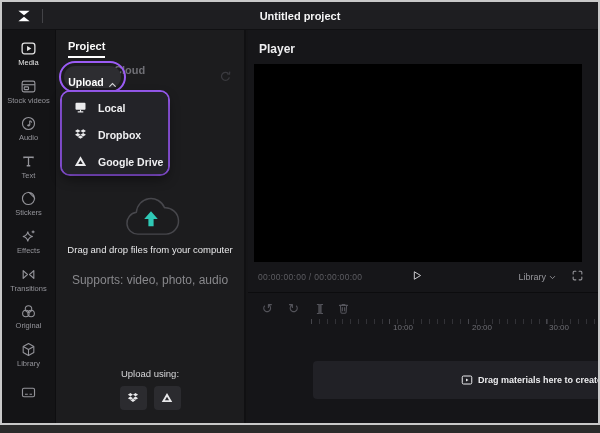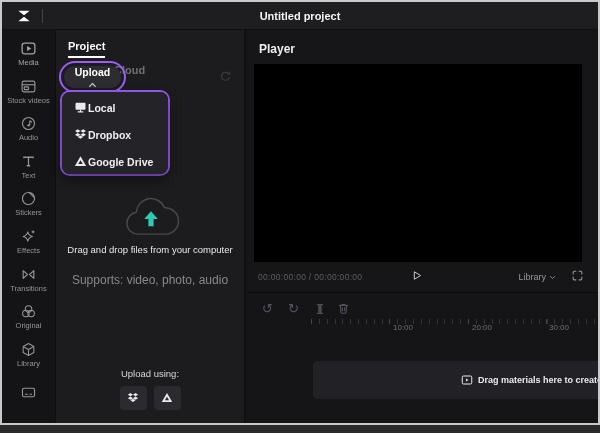--- a/index.html
+++ b/index.html
@@ -10,36 +10,36 @@
   .topbar{position:absolute;left:0;top:0;width:596px;height:28px;background:#1e1e21;border-bottom:1px solid #101012;display:flex;align-items:center;}
   .logo{position:absolute;left:13px;top:5px;width:18px;height:18px;}
   .topbar-divider{position:absolute;left:40px;top:7px;width:1px;height:14px;background:#434347;}
   .topbar-title{position:absolute;left:0;right:0;text-align:center;color:#f5f5f5;font-size:11px;font-weight:600;}
 
   
   .sidebar{position:absolute;left:0;top:28px;bottom:0;width:54px;background:#141416;border-right:1px solid #0e0e10;display:flex;flex-direction:column;align-items:center;padding-top:10px;}
   .side-item{width:54px;height:37.6px;display:flex;flex-direction:column;align-items:center;justify-content:flex-start;gap:2px;color:#94949a;cursor:pointer;}
   .side-item svg{width:17px;height:17px;flex:none;}
   .side-item .sl{font-size:7.5px;line-height:8px;text-align:center;white-space:nowrap;}
-  .side-item.active{color:#a3a3a3;}
+  .side-item.active{color:#e5e5e5;}
   .side-item.last{margin-top:6px;}
 
   
   .media-panel{position:absolute;left:54px;top:28px;bottom:0;width:190px;background:#1c1c1e;border-right:2px solid #101012;}
   .tab{position:absolute;top:10px;font-size:11px;cursor:pointer;}
   .tab.project{left:12px;color:#fafafa;font-weight:700;}
   .tab.cloud{left:58px;color:#6f6f75;font-weight:600;margin-top:24px;}
   .tab-underline{position:absolute;left:12px;top:26px;width:37px;height:2px;background:#ffffff;}
-  .upload-btn{position:absolute;left:8px;top:36px;width:57px;height:22px;background:#2d2d31;border-radius:13px;display:flex;align-items:center;justify-content:center;gap:4px;color:#fff;font-size:10.5px;font-weight:700;cursor:pointer;flex-direction:column;}
+  .upload-btn{position:absolute;left:8px;top:36px;width:57px;height:22px;background:#2d2d31;border-radius:13px;display:flex;align-items:flex-end;justify-content:center;gap:4px;color:#fff;font-size:10.5px;font-weight:700;cursor:pointer;}
   .upload-annot{position:absolute;left:3px;top:31px;width:67px;height:32px;border:2px solid var(--accent,#9b5cf6);border-radius:17px;pointer-events:none;}
   .refresh{position:absolute;left:162px;top:39px;width:15px;height:15px;color:#3a3a3f;cursor:pointer;}
 
   .menu-annot{position:absolute;left:4px;top:60px;width:110px;height:86px;border:2px solid var(--accent,#9b5cf6);border-radius:10px;}
   .menu{position:absolute;inset:0;background:#232328;border-radius:8px;box-shadow:0 5px 12px rgba(0,0,0,.45);padding-top:2px;}
-  .menu-row{height:27px;display:flex;align-items:center;padding-left:11px;color:#f0f0f2;font-size:10.5px;font-weight:600;cursor:pointer;}
+  .menu-row{height:27px;display:flex;align-items:center;padding-left:11px;gap:10px;color:#f0f0f2;font-size:10.5px;font-weight:600;cursor:pointer;}
   .menu-row svg{width:15px;height:15px;color:#eaeaec;flex:none;}
 
   .cloud-illu{position:absolute;left:61px;top:165px;width:68px;height:48px;}
   .dz-title{position:absolute;left:0;right:0;top:214px;text-align:center;color:#e8e8ea;font-size:9.5px;}
   .dz-sub{position:absolute;left:0;right:0;top:243px;text-align:center;color:#88888c;font-size:12px;}
   .upload-using{position:absolute;left:0;right:0;top:338px;text-align:center;color:#d8d8db;font-size:9.5px;}
   .uu-btns{position:absolute;left:0;right:0;top:356px;display:flex;justify-content:center;gap:7px;}
   .uu-btn{width:27px;height:24px;background:#2b2b2f;border-radius:4px;display:flex;align-items:center;justify-content:center;color:#e8e8ea;cursor:pointer;}
   .uu-btn svg{width:14px;height:14px;}
 

